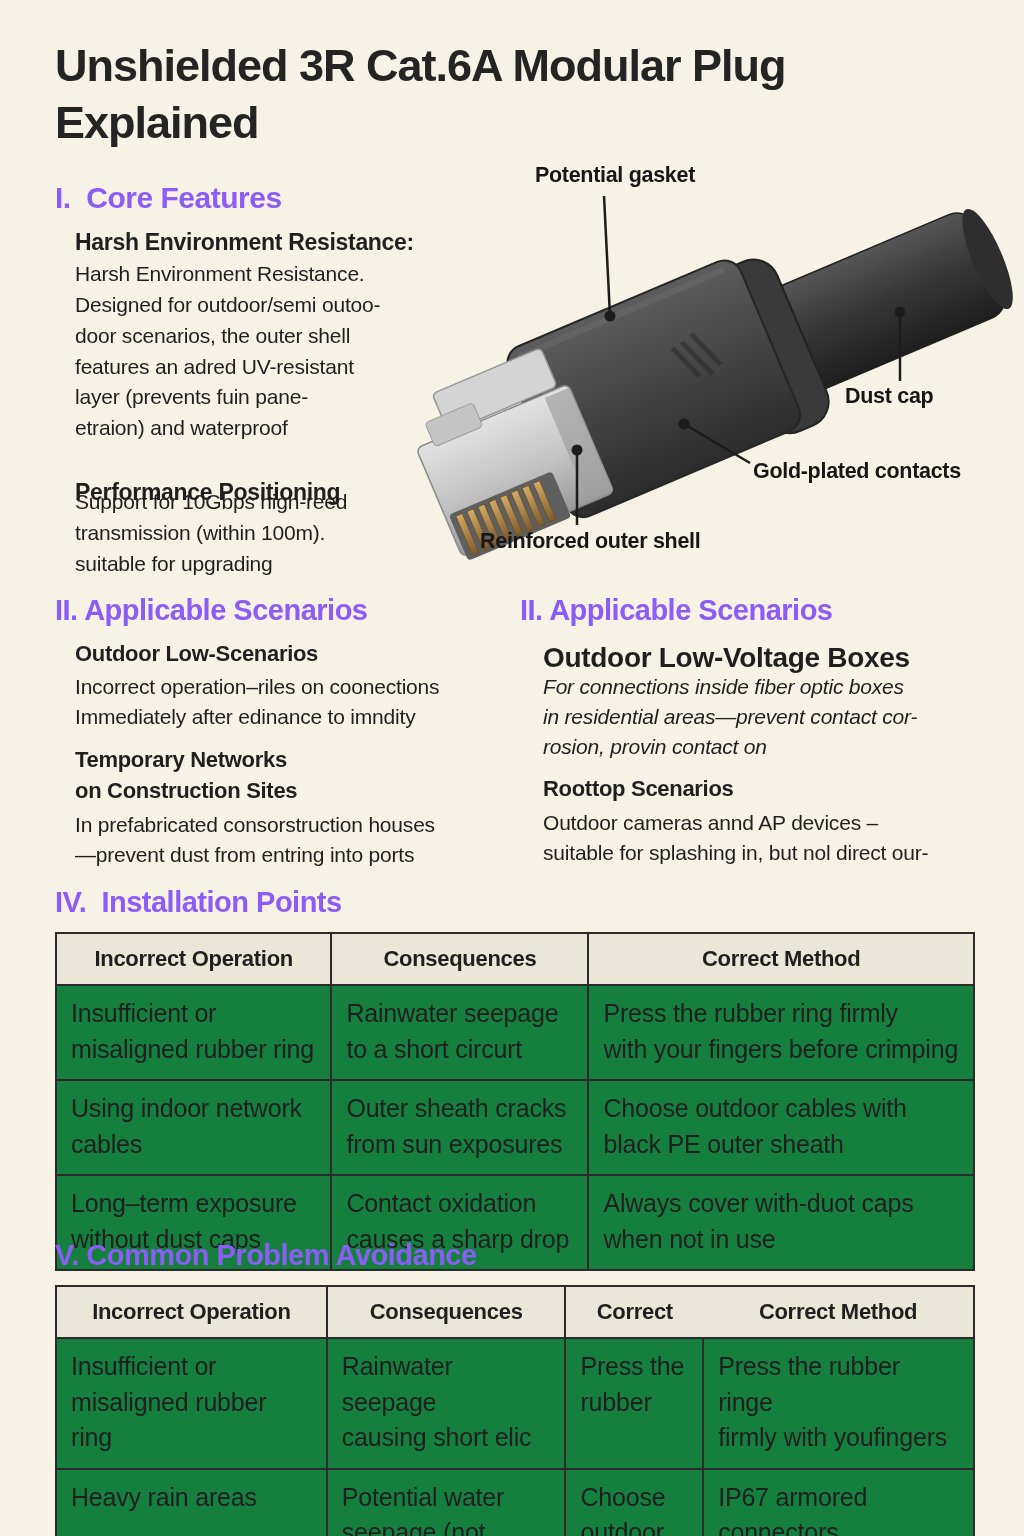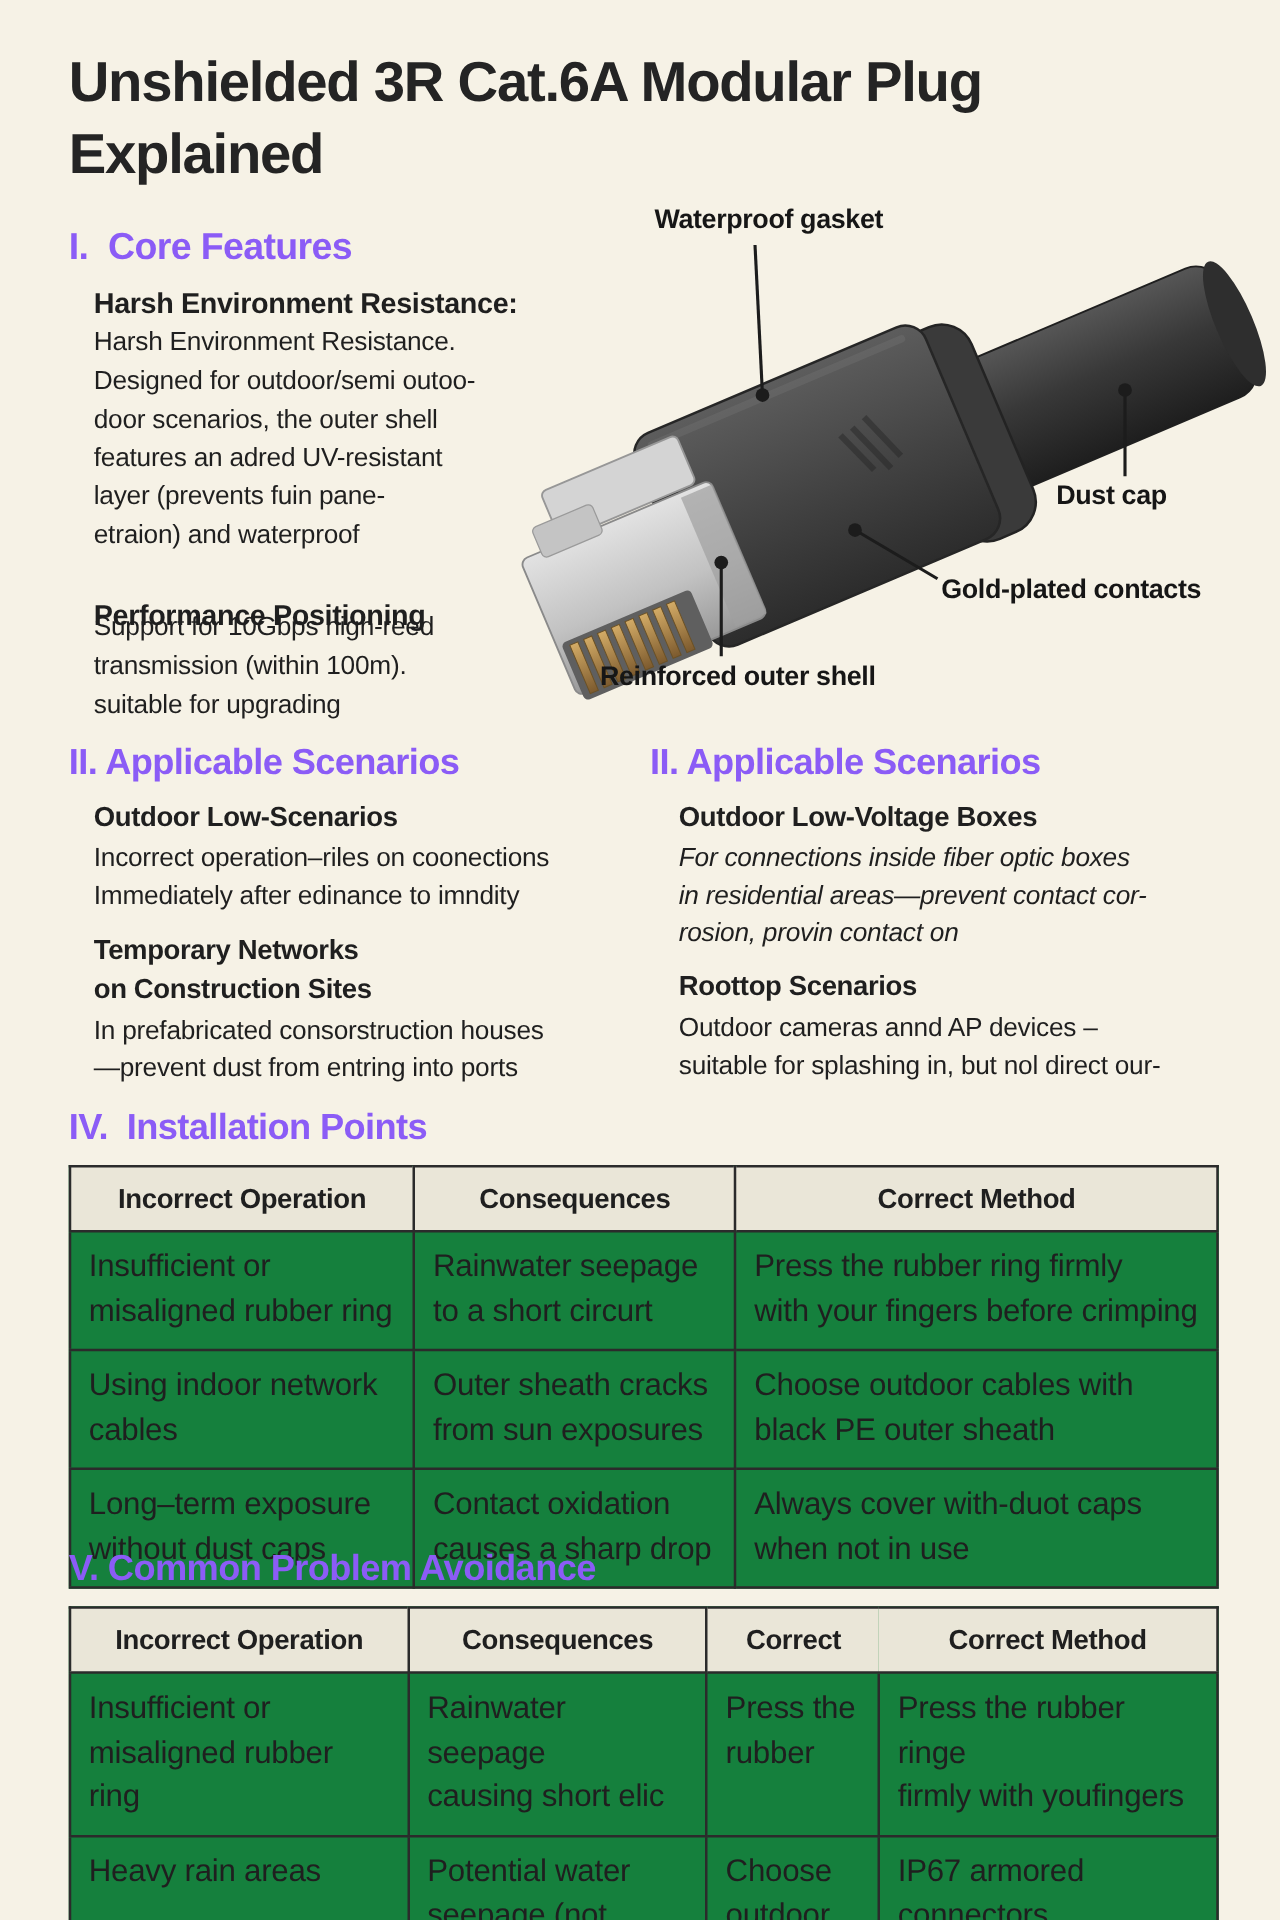--- a/index.html
+++ b/index.html
@@ -135,37 +135,37 @@
         <line x1="177" y1="290" x2="177" y2="365"></line>
       </g>
       <g fill="#1c1c1c">
         <circle cx="210" cy="156" r="5.5"></circle>
         <circle cx="500" cy="152" r="5.5"></circle>
         <circle cx="284" cy="264" r="5.5"></circle>
         <circle cx="177" cy="290" r="5.5"></circle>
       </g>
     </svg>
 
-    <div class="abs fig-label" style="left:105px;top:3px;width:220px;text-align:center;">Waterproof gasket</div>
+    <div class="abs fig-label" style="left:105px;top:3px;width:220px;text-align:center;">Potential gasket</div>
     <div class="abs fig-label" style="left:445px;top:224px;">Dust cap</div>
     <div class="abs fig-label" style="left:353px;top:299px;">Gold-plated contacts</div>
     <div class="abs fig-label" style="left:80px;top:369px;">Reinforced outer shell</div>
   </div>
 
   <div class="abs h-section" style="left:55px;top:594px;">II. Applicable Scenarios</div>
   <div class="abs sub-label" style="left:75px;top:640px;font-size:22px;">Outdoor Low-Scenarios</div>
   <div class="abs body-text pre" style="left:75px;top:672px;width:450px;line-height:1.44;">Incorrect operation–riles on coonections
 Immediately after edinance to imndity</div>
   <div class="abs sub-label pre" style="left:75px;top:745px;font-size:22px;line-height:1.4;">Temporary Networks
 on Construction Sites</div>
   <div class="abs body-text pre" style="left:75px;top:810px;width:450px;line-height:1.44;">In prefabricated consorstruction houses
 —prevent dust from entring into ports</div>
 
   <div class="abs h-section" style="left:520px;top:594px;">II. Applicable Scenarios</div>
-  <div class="abs sub-label" style="left:543px;top:640px;font-size:22px;">Outdoor Low-Voltage Boxes</div>
+  <div class="abs sub-label" style="left:543px;top:640px;font-size:28px;">Outdoor Low-Voltage Boxes</div>
   <div class="abs body-text pre" style="left:543px;top:672px;width:470px;line-height:1.44;font-style:italic;">For connections inside fiber optic boxes
 in residential areas—prevent contact cor-
 rosion, provin contact on</div>
   <div class="abs sub-label" style="left:543px;top:775px;font-size:22px;">Roottop Scenarios</div>
   <div class="abs body-text pre" style="left:543px;top:808px;width:470px;line-height:1.44;">Outdoor cameras annd AP devices –
 suitable for splashing in, but nol direct our-</div>
 
   <div class="abs h-section" style="left:55px;top:886px;">IV.&nbsp; Installation Points</div>
 
   <table id="tableIV" class="abs" style="left:55px;top:932px;">

